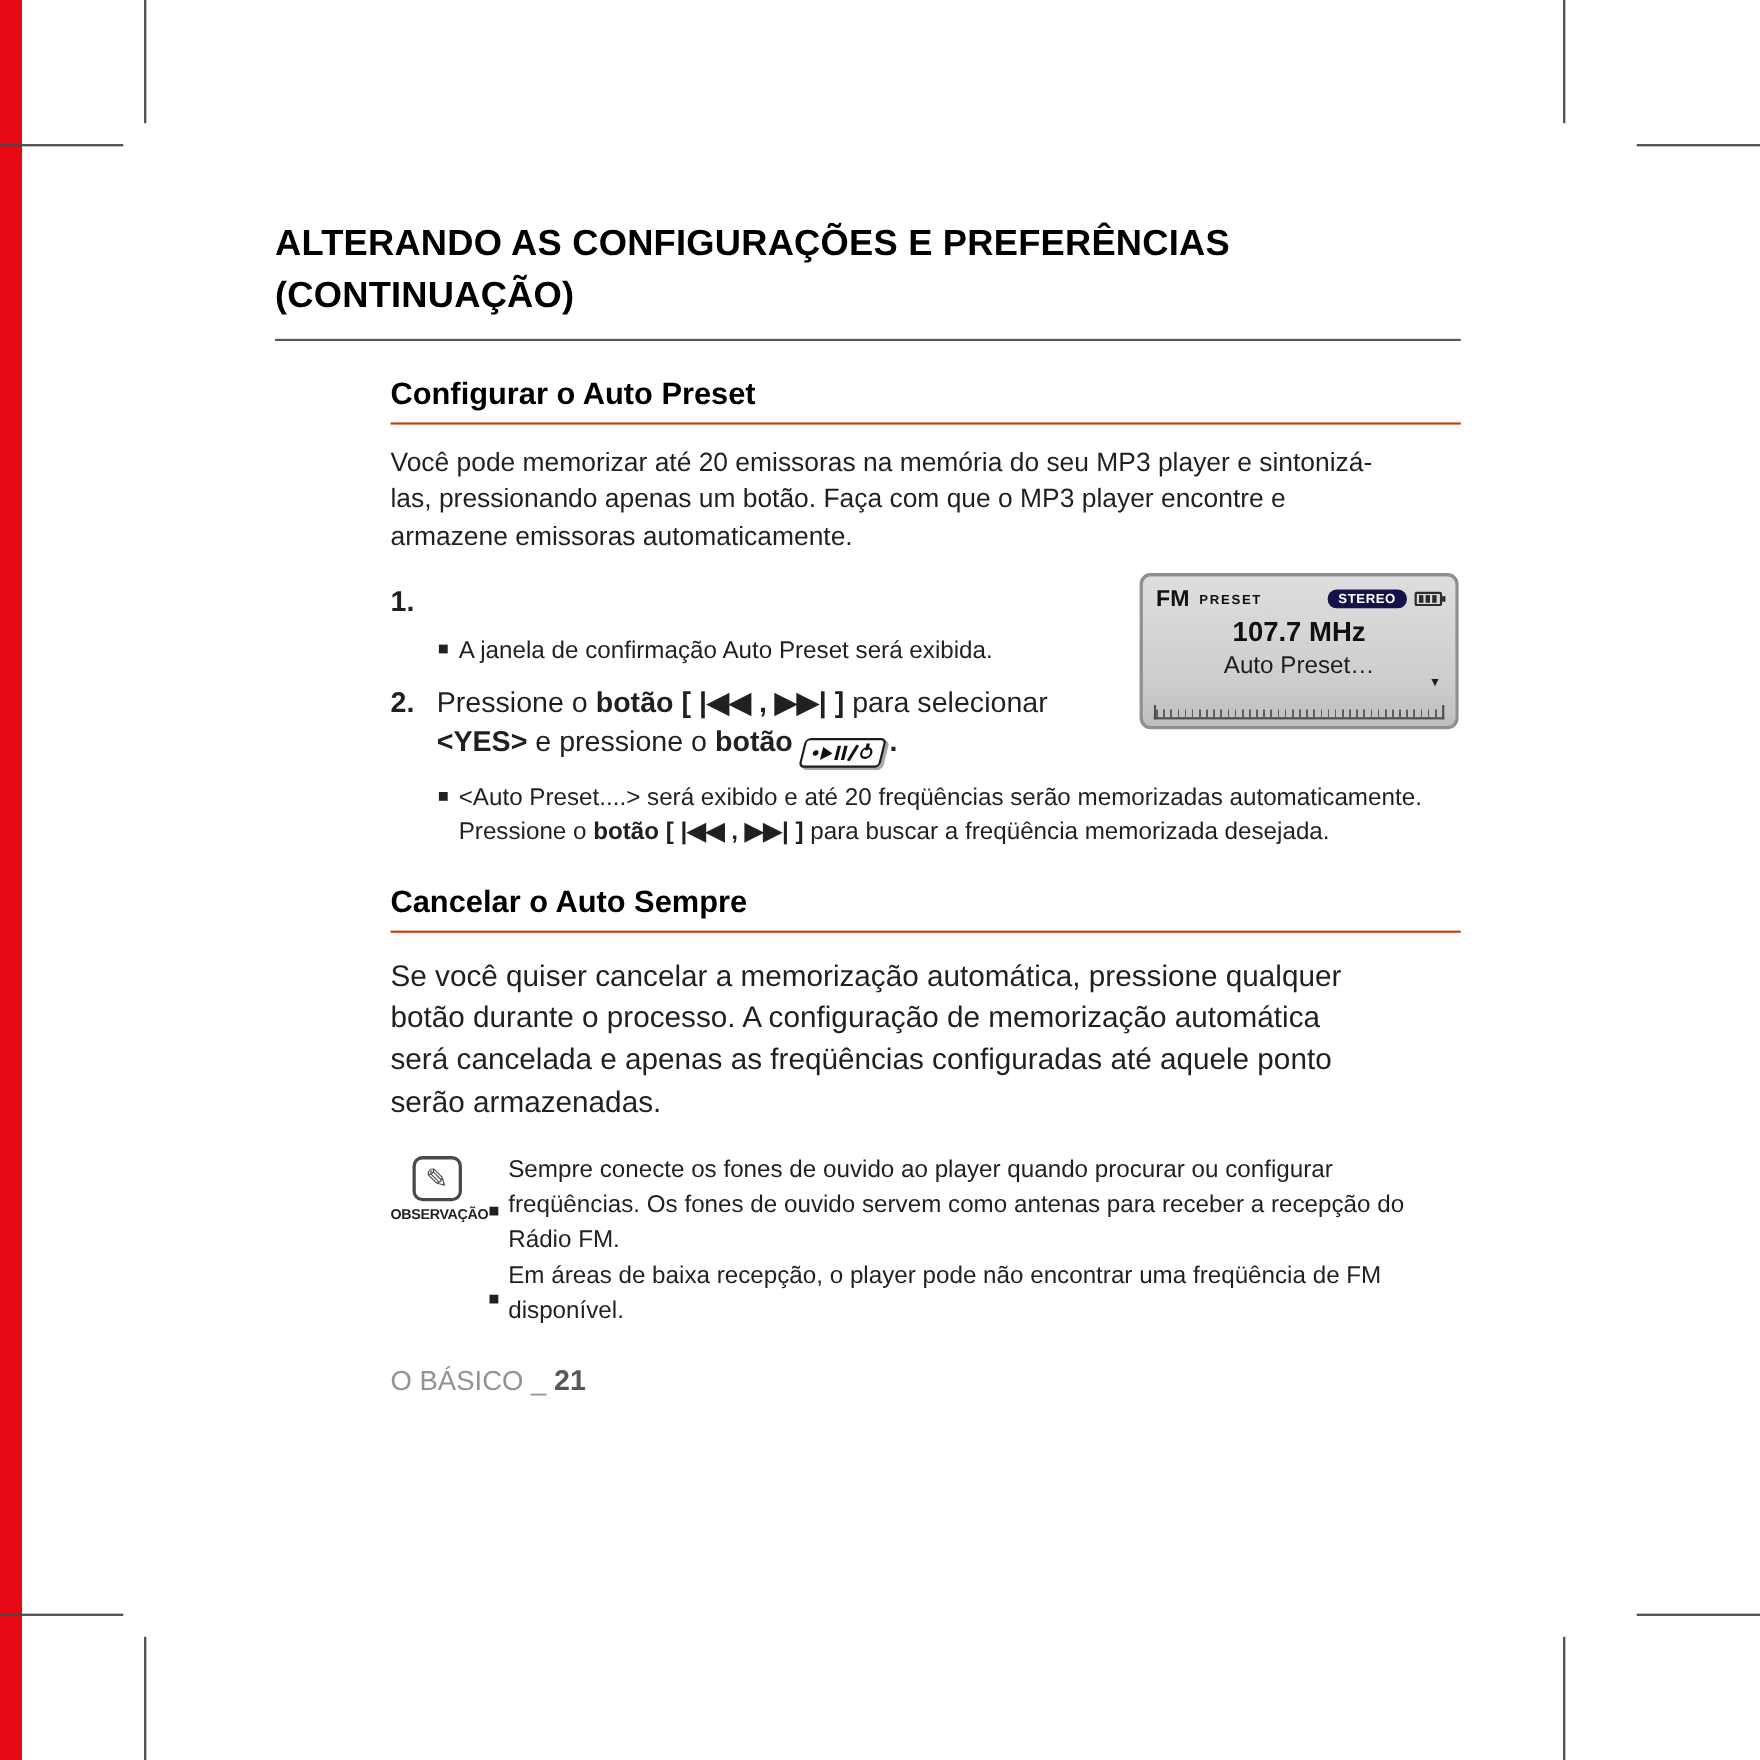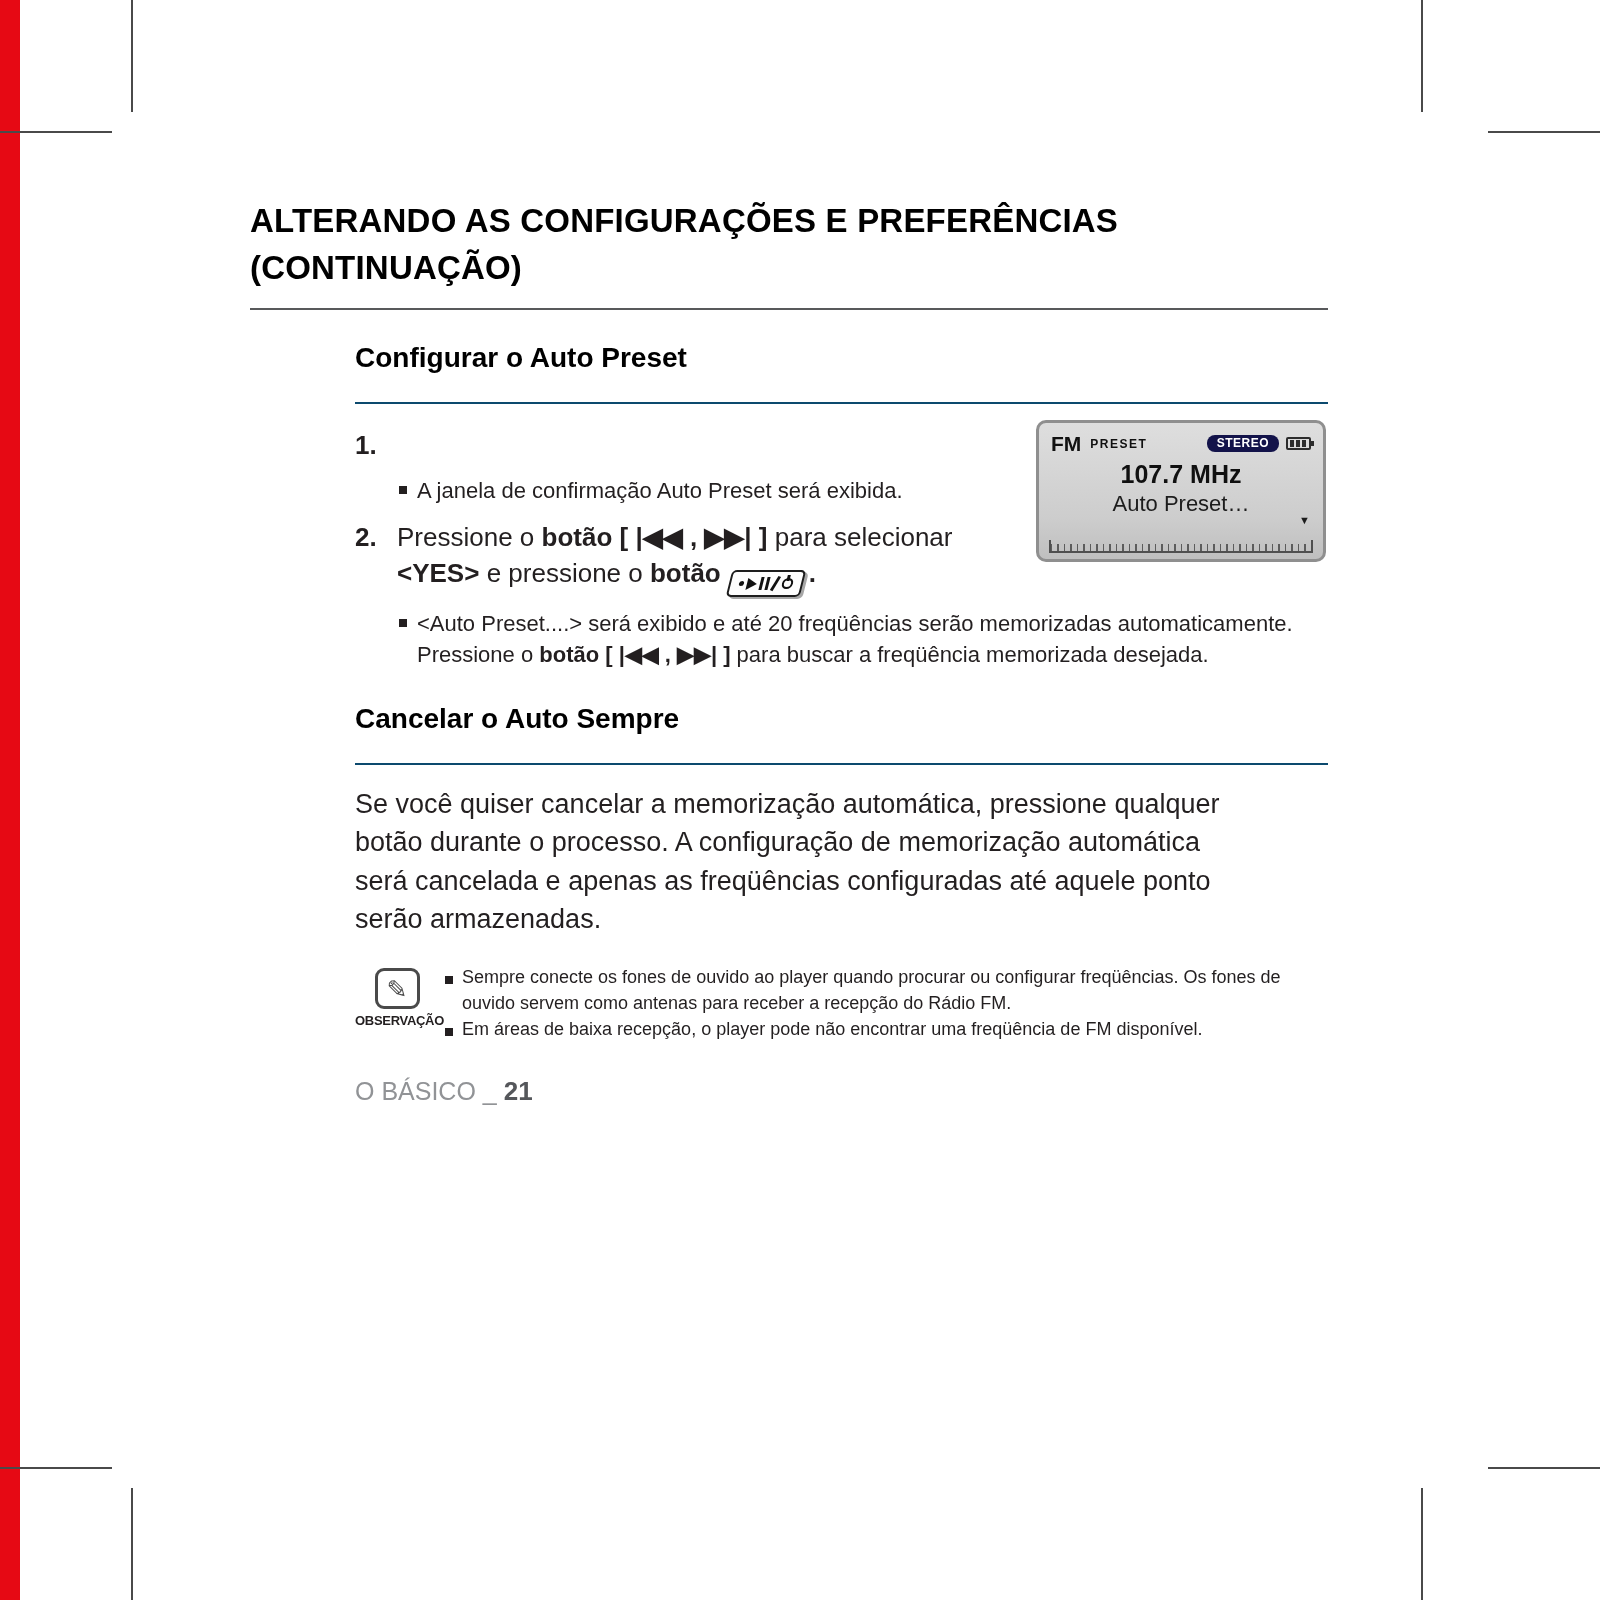--- a/index.html
+++ b/index.html
@@ -12,21 +12,21 @@
   .crop { position:absolute; background:#4a4a4a; }
 
   .content { position:absolute; left:250px; top:198px; width:1078px; }
 
   .title { font-size:33px; font-weight:bold; color:#000; line-height:1.42;
            padding-bottom:16px; border-bottom:2px solid #58595b; letter-spacing:0.2px; }
 
   .body { margin-left:105px; }
 
   h2.sec { font-size:28px; font-weight:bold; color:#000; margin-top:32px;
-           padding-bottom:28px; border-bottom:2px solid #0c4a6e; }
+           padding-bottom:10px; border-bottom:2px solid #c2410c; }
 
   .intro { font-size:24px; line-height:1.4; margin-top:18px; max-width:900px; }
 
   .steps { position:relative; margin-top:24px; }
   .step  { display:flex; font-size:26px; line-height:1.38; margin-top:14px; }
   .step-num { font-weight:bold; width:42px; flex:none; }
   .step-text { max-width:610px; }
   .b { font-weight:bold; }
 
   .sub { display:flex; font-size:22px; line-height:1.4; margin:12px 0 6px 44px; }
@@ -68,21 +68,21 @@
   .pp .pwr i { position:absolute; left:50%; top:-5px; transform:translateX(-50%); width:2.5px; height:6px; background:#111; display:block; }
 
   .cancel-p { font-size:27px; line-height:1.42; margin-top:20px; max-width:890px; }
 
   .note { display:flex; margin-top:26px; }
   .note-left { width:84px; flex:none; text-align:center; margin-top:4px; }
   .note-box { width:45px; height:41px; border:3px solid #4a4a4a; border-radius:9px; margin:0 auto;
               font-size:25px; line-height:37px; color:#4a4a4a; background:#fff; }
   .note-label { font-size:13px; font-weight:bold; color:#231f20; margin-top:4px; letter-spacing:-0.3px; white-space:nowrap; }
   .note-bullets { margin-left:6px; }
-  .nb { display:flex; font-size:18px; line-height:1.45; max-width:900px; }
+  .nb { display:flex; font-size:22px; line-height:1.45; max-width:900px;align-items:center; }
   .nb .sq { width:8px; height:8px; background:#231f20; margin:12px 9px 0 0; flex:none; }
 
   .footer { text-align:left; margin-top:34px; font-size:25px; color:#919396; }
   .footer .pgnum { color:#55575b; font-weight:bold; font-size:26px; }
 </style>
 </head>
 <body>
 
 <div class="page">
 
@@ -101,20 +101,21 @@
 
     <div class="title">
       <span>ALTERANDO AS CONFIGURAÇÕES E PREFERÊNCIAS</span><br>
       <span>(CONTINUAÇÃO)</span>
     </div>
 
     <div class="body">
 
       <h2 class="sec">Configurar o Auto Preset</h2>
 
+      <p class="intro">Você pode memorizar até 20 emissoras na memória do seu MP3 player e sintonizá-las, pressionando apenas um botão. Faça com que o MP3 player encontre e armazene emissoras automaticamente.</p>
 
       <div class="steps">
 
         <div class="device">
           <div class="d-top">
             <span class="d-fm">FM</span>
             <span class="d-mode">PRESET</span>
             <span class="d-stereo">STEREO</span>
             <span class="batt">
                 <i></i>

